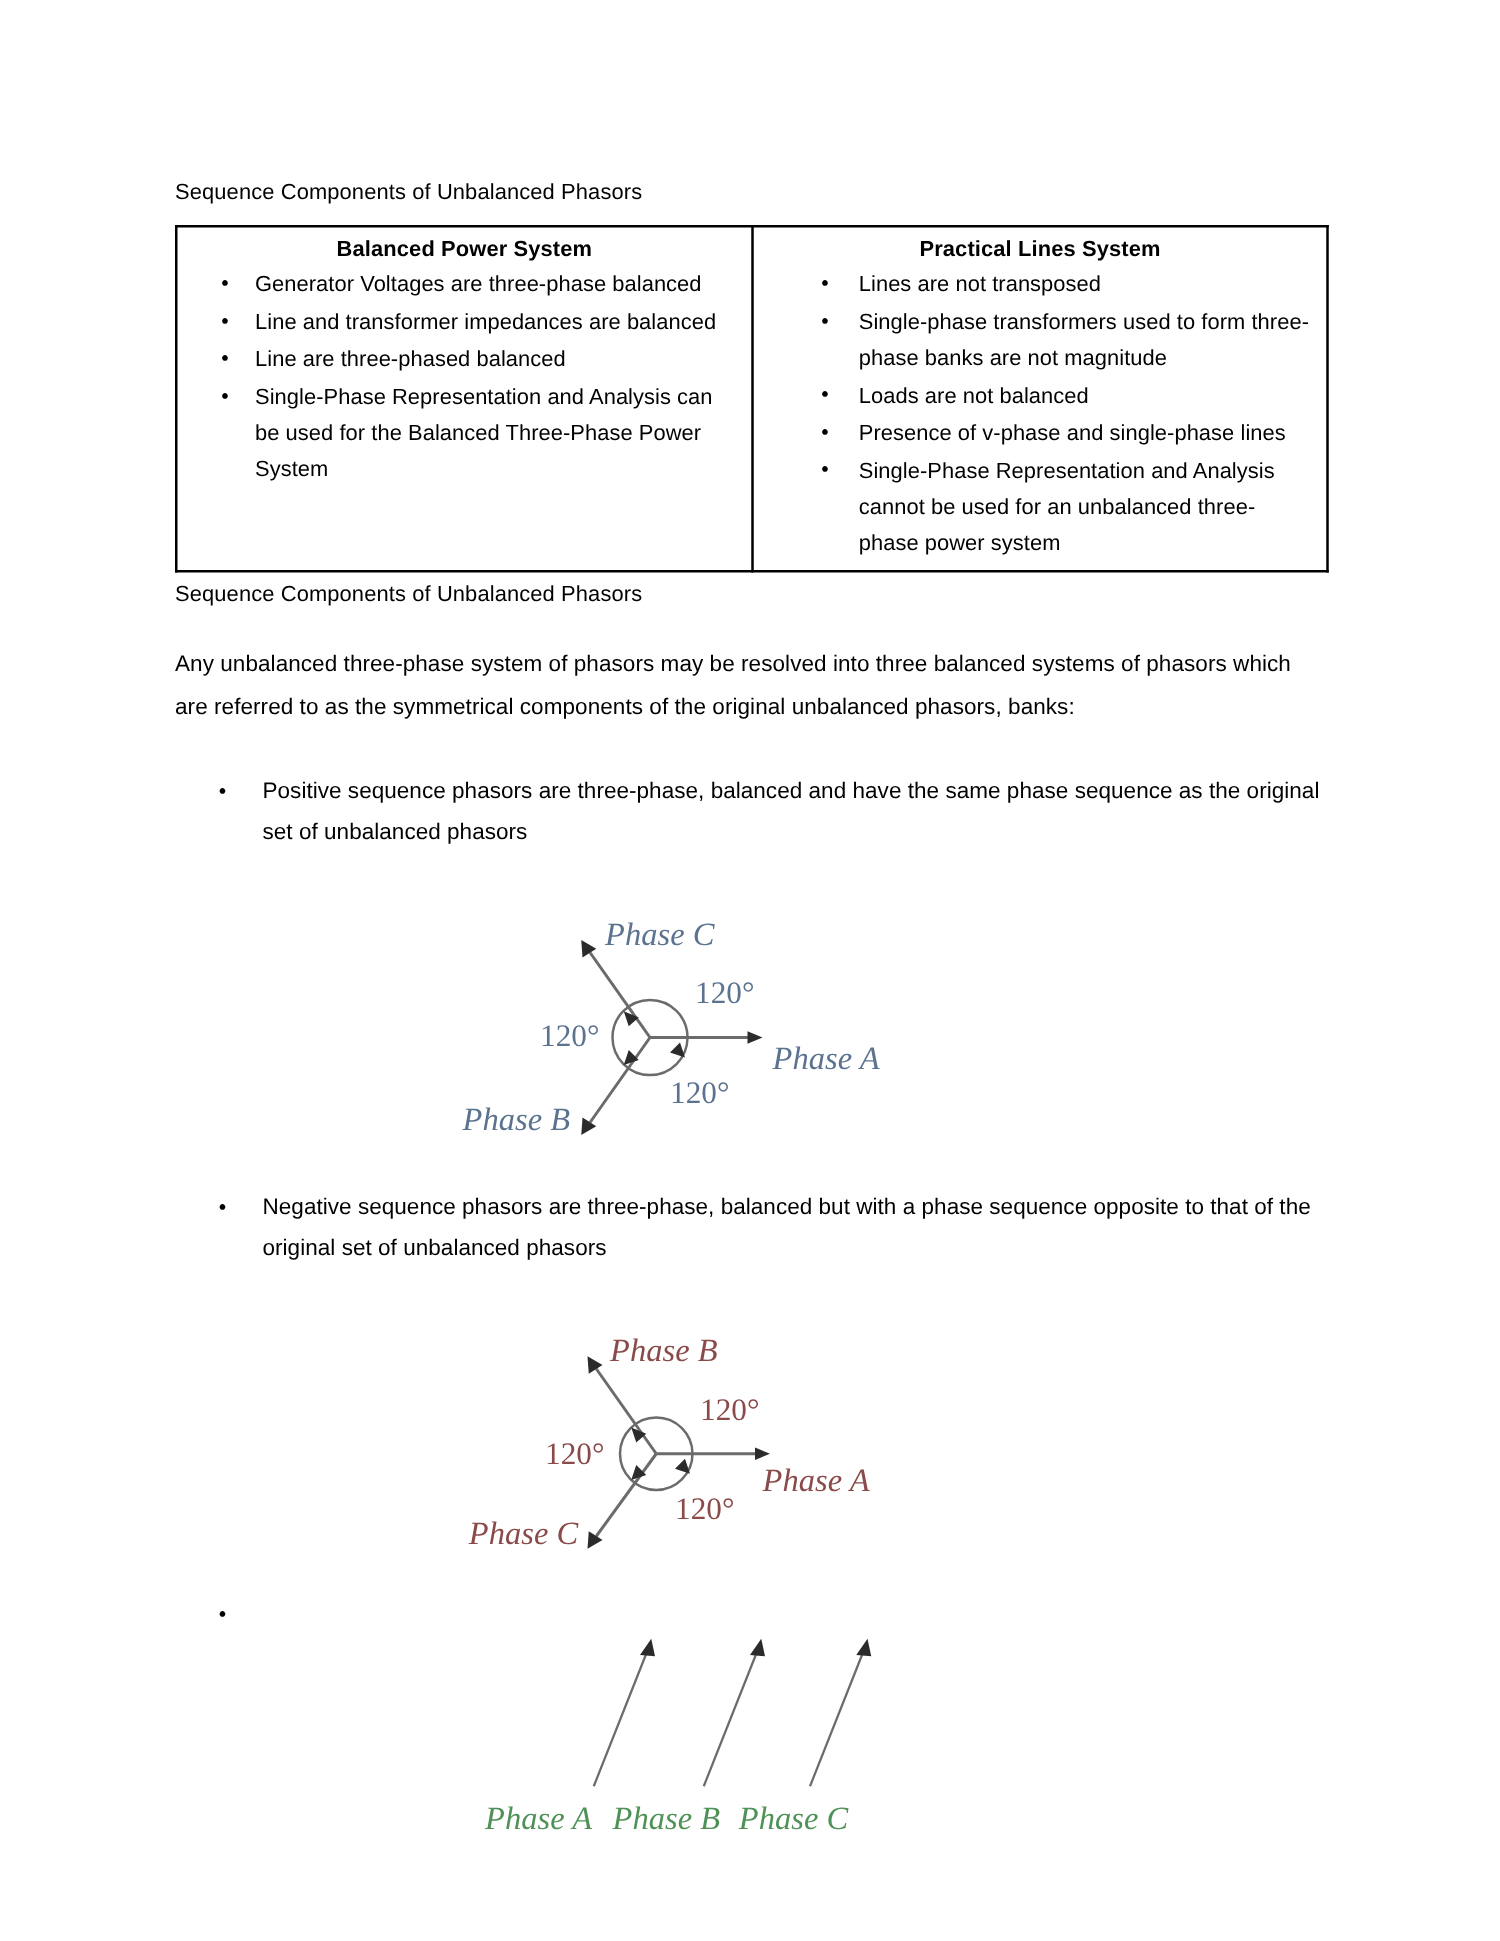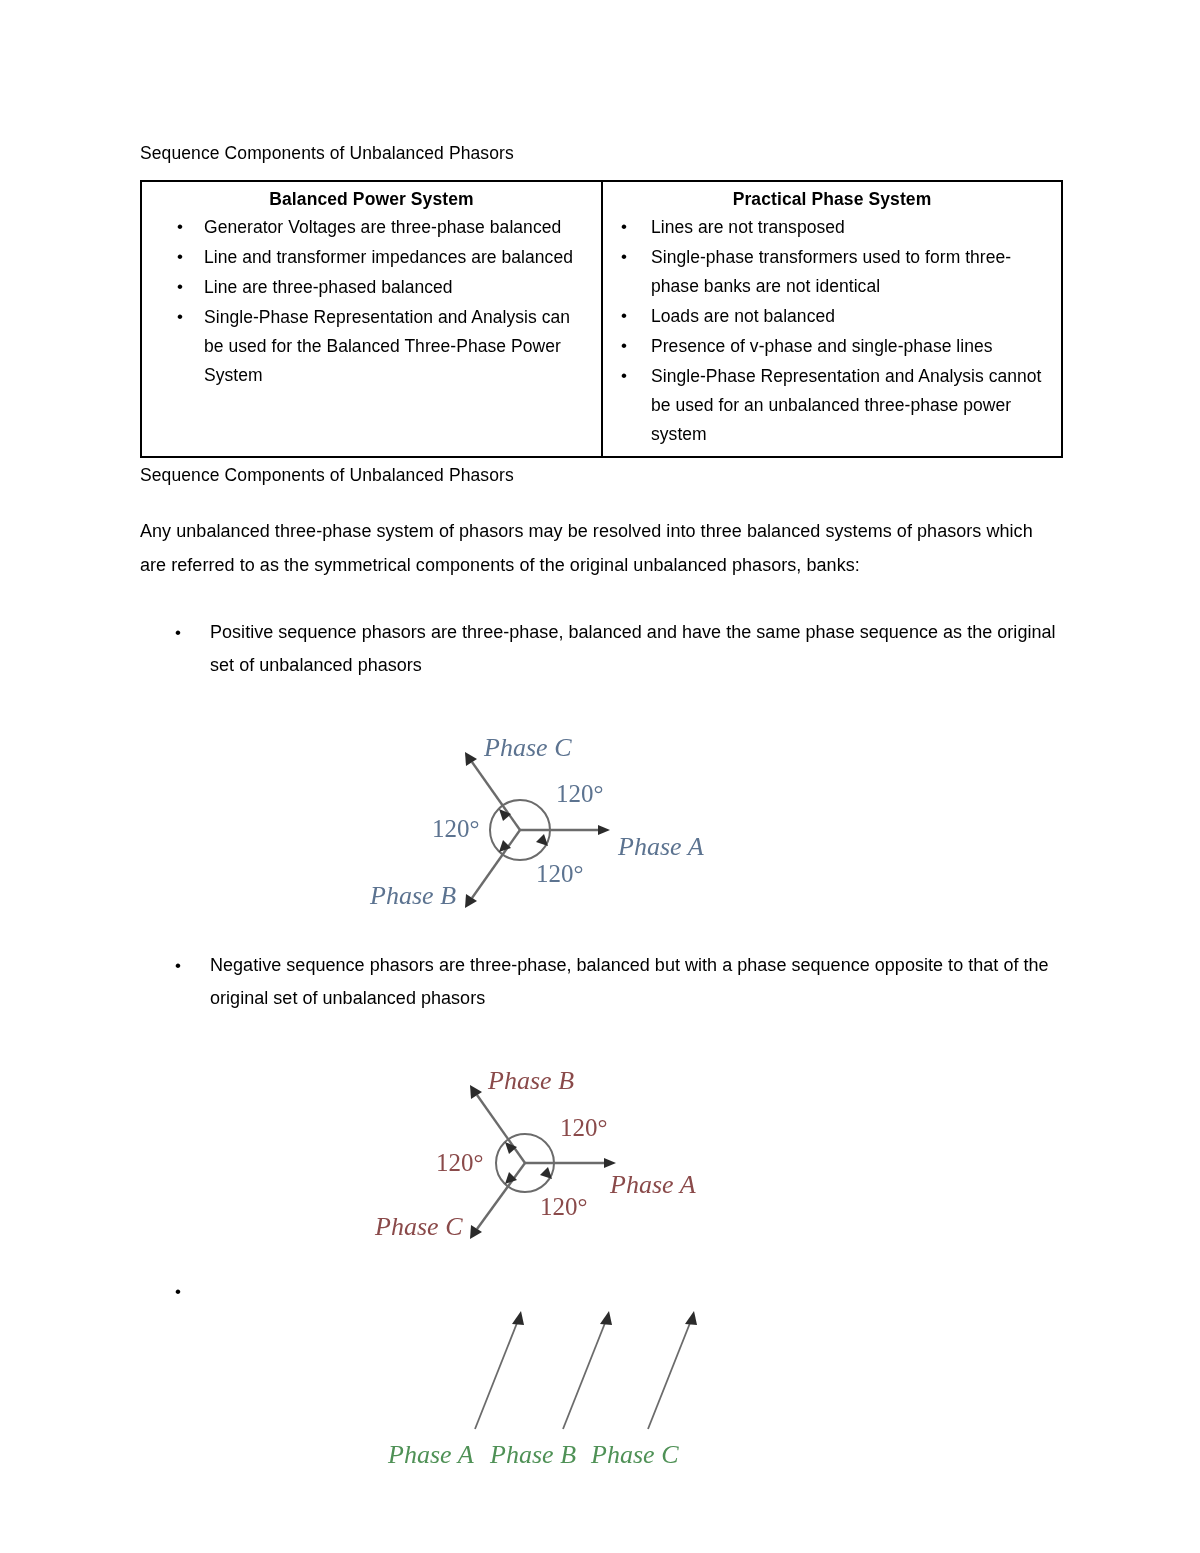--- a/index.html
+++ b/index.html
@@ -83,21 +83,21 @@
     margin: 0 0 1px 0;
   }
   .cell-list li::before {
     content: "\2022";
     position: absolute;
     left: -27px;
     top: -1px;
     font-size: 17px;
     line-height: 29px;
   }
-  .right-cell .cell-list { padding-left: 48px; }
+  .right-cell .cell-list { padding-left: 84px; }
   .right-cell .cell-list li::before { left: -30px; }
 
   
   .main-bullets {
     list-style: none;
     margin: 34px 0 0 0;
     padding: 0;
   }
   .main-bullets > li {
     position: relative;
@@ -152,24 +152,24 @@
         <td class="left-cell">
           <div class="cell-title">Balanced Power System</div>
           <ul class="cell-list">
             <li>Generator Voltages are three-phase balanced</li>
             <li>Line and transformer impedances are balanced</li>
             <li>Line are three-phased balanced</li>
             <li>Single-Phase Representation and Analysis can be used for the Balanced Three-Phase Power System</li>
           </ul>
         </td>
         <td class="right-cell">
-          <div class="cell-title">Practical Phase System</div>
+          <div class="cell-title">Practical Lines System</div>
           <ul class="cell-list">
             <li>Lines are not transposed</li>
-            <li>Single-phase transformers used to form three-phase banks are not identical</li>
+            <li>Single-phase transformers used to form three-phase banks are not magnitude</li>
             <li>Loads are not balanced</li>
             <li>Presence of v-phase and single-phase lines</li>
             <li>Single-Phase Representation and Analysis cannot be used for an unbalanced three-phase power system</li>
           </ul>
         </td>
       </tr>
     </tbody>
       </table>
 
     <div class="doc-heading second">Sequence Components of Unbalanced Phasors</div>

